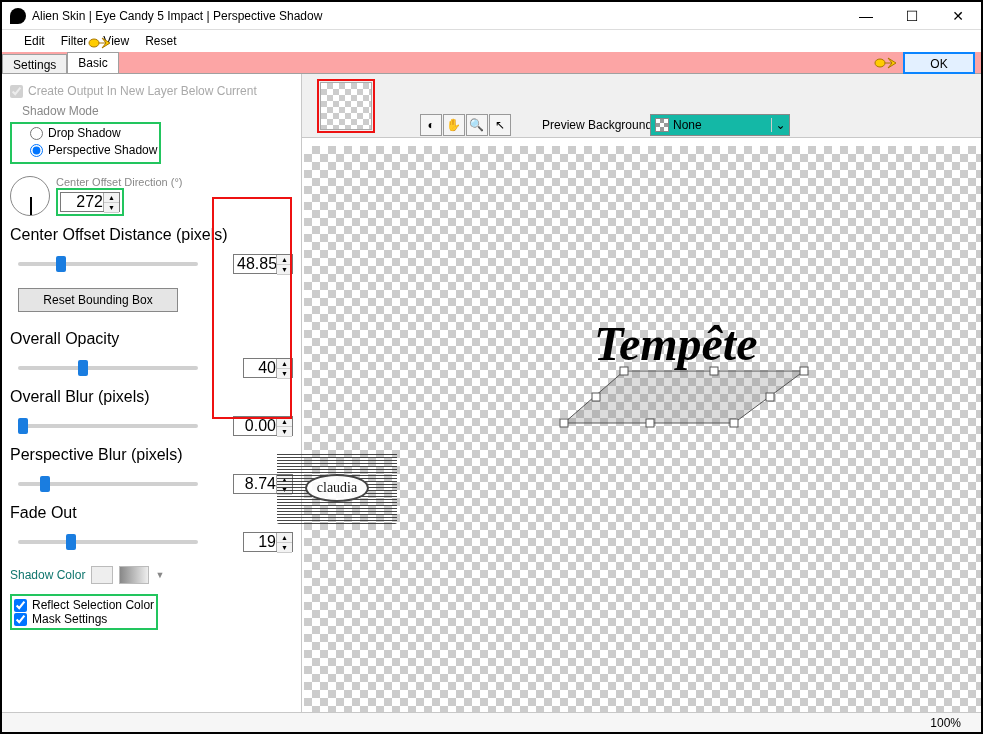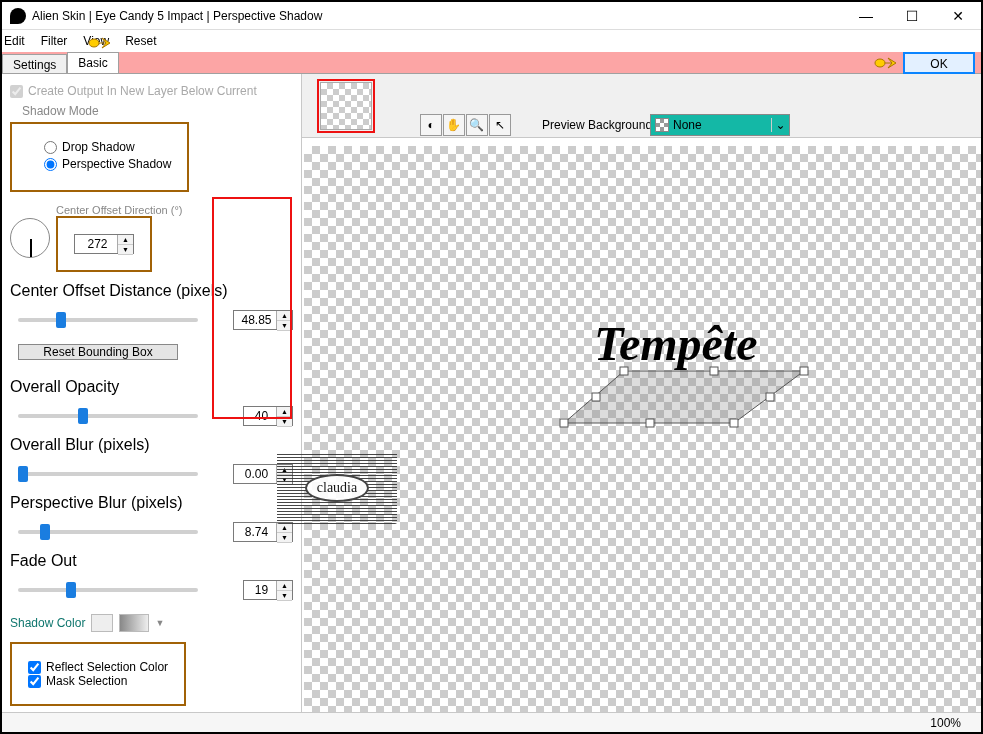--- a/index.html
+++ b/index.html
@@ -5,21 +5,21 @@
 * { box-sizing: border-box; margin: 0; padding: 0; font-family: "Segoe UI", Tahoma, sans-serif; font-size: 12px; }
 body { background: #fff; width: 983px; height: 734px; border: 2px solid #000; position: relative; overflow: hidden; }
 
 
 .titlebar { height: 28px; background: #fff; display: flex; align-items: center; padding-left: 8px; border-bottom: 1px solid #ddd; }
 .titlebar .icon { width: 16px; height: 16px; background: #000; border-radius: 50% 50% 50% 0; margin-right: 6px; }
 .titlebar .title { flex: 1; color: #000; }
 .titlebar .winbtn { width: 46px; height: 28px; display: flex; align-items: center; justify-content: center; font-size: 14px; }
 
 
-.menubar { height: 22px; display: flex; align-items: center; padding-left: 2px; gap: 16px; position: relative; }
+.menubar { height: 22px; display: flex; align-items: center; padding-left: 22px; gap: 16px; position: relative; }
 .menubar span { color: #000; cursor: default; }
 .hand-cursor { position: absolute; width: 28px; height: 20px; }
 .hand-cursor svg { width: 100%; height: 100%; }
 
 
 .tabrow { height: 22px; display: flex; align-items: stretch; background: #fca5a5; border-bottom: 1px solid #a0a0a0; position: relative; }
 .tab { padding: 3px 10px; background: #f0f0f0; border: 1px solid #a0a0a0; border-bottom: none; margin-top: 2px; }
 .tab.active { background: #fff; margin-top: 0; }
 .okcancel { position: absolute; right: 6px; top: 0; display: flex; flex-direction: column; gap: 4px; }
 .okbtn, .cancelbtn { width: 72px; height: 22px; background: #e9e9e9; border: 1px solid #777; font-size: 12px; text-align: center; line-height: 20px; cursor: pointer; }
@@ -34,29 +34,29 @@
 .chk { display: flex; align-items: center; gap: 5px; }
 .chk input { width: 13px; height: 13px; }
 .chk.gray label { color: #a9a9a9; }
 .chk.gray input { accent-color: #a9a9a9; }
 
 .group { border: none; }
 .group legend { color: #888; margin-bottom: 4px; padding-left: 12px; }
 .radio { display: flex; align-items: center; gap: 5px; margin-left: 16px; margin-bottom: 3px; }
 .radio input { width: 13px; height: 13px; }
 
-.hlred { border: 2px solid #a16207; padding: 16px; }
+.hlred { border: 2px solid #22c55e; padding: 2px; }
 
 .direction-block { display: flex; align-items: center; gap: 6px; margin-top: 6px; }
 .dial { width: 40px; height: 40px; border: 1px solid #888; border-radius: 50%; position: relative; background: #fff; }
 .dial::after { content: ""; position: absolute; width: 2px; height: 18px; background: #000; left: 19px; top: 20px; transform-origin: top; transform: rotate(0deg); }
 .dir-right label { color: #888; display: block; font-size: 11px; }
 
 .numwrap { display: flex; border: 1px solid #7a7a7a; height: 20px; width: 60px; background: #fff; }
-.numwrap input { border: none; width: 42px; text-align: center; padding-left: 3px; font-size: 12px; outline: none; }
+.numwrap input { border: none; width: 42px; text-align: right; padding-left: 3px; font-size: 16px; outline: none; }
 .spinners { display: flex; flex-direction: column; width: 16px; border-left: 1px solid #aaa; }
 .spinners div { flex: 1; font-size: 7px; text-align: center; line-height: 9px; background: #f3f3f3; cursor: pointer; border-bottom: 1px solid #ccc; }
 
 .slider-row { display: flex; flex-direction: column; gap: 1px; margin-top: 4px; }
 .slider-row .lbl { color: #000; font-size: 16px; }
 .slider-row .controls { display: flex; align-items: center; justify-content: space-between; margin-top: 9px; }
 .track { width: 180px; height: 4px; background: #d0d0d0; position: relative; border-radius: 2px; margin-left: 8px; }
 .thumb { width: 10px; height: 16px; background: #1a7de0; position: absolute; top: -6px; border-radius: 2px; }
 
 .resetbtn { width: 160px; height: 24px; background: #e5e5e5; border: 1px solid #888; margin: 8px 8px; cursor: pointer; }
@@ -264,21 +264,21 @@
       <span style="color:#888;font-size:9px">▼</span>
     </div>
 
     <div class="hlred" style="display:inline-block;width:fit-content;margin-top:4px">
       <div class="chk">
         <input type="checkbox" checked="" style="">
         <label>Reflect Selection Color</label>
       </div>
       <div class="chk">
         <input type="checkbox" checked="" style="">
-        <label>Mask Selection</label>
+        <label>Mask Settings</label>
       </div>
     </div>
 
   </div>
 
   <div class="previewarea">
     <div class="thumbstrip">
       <div class="thumb-cell sel"></div>
     </div>
 

